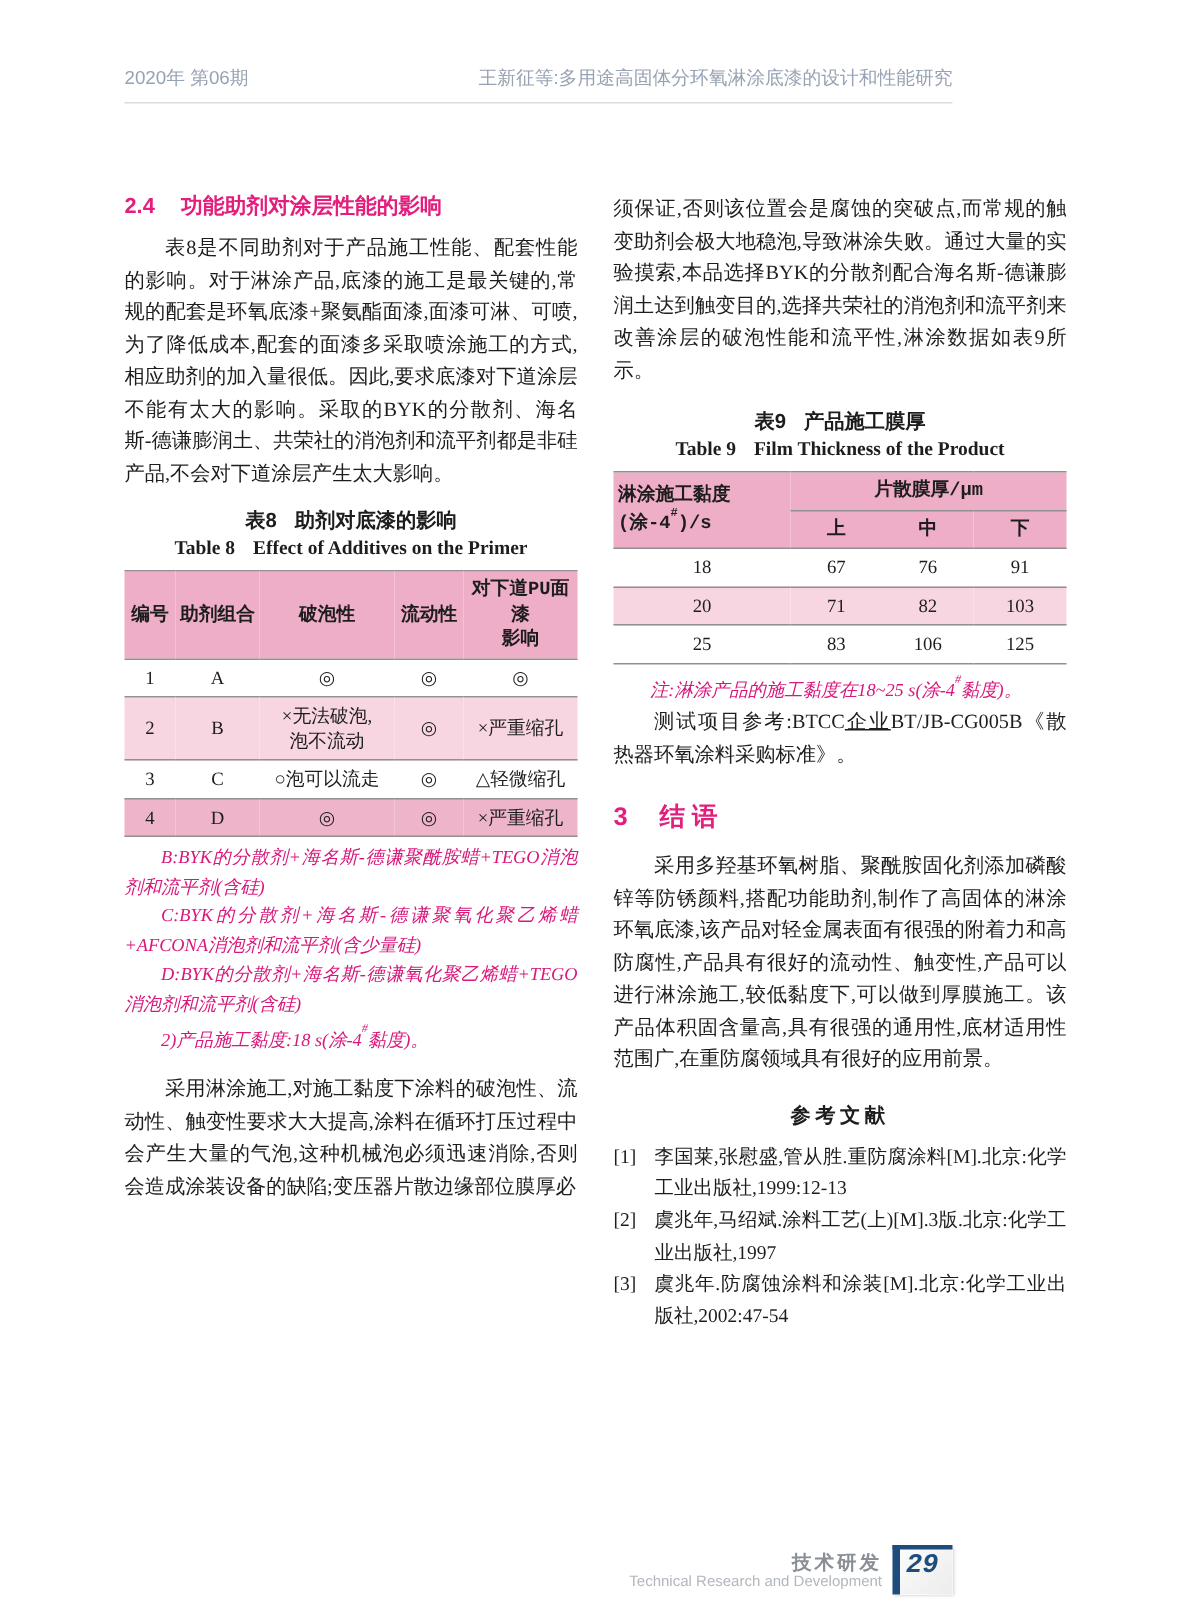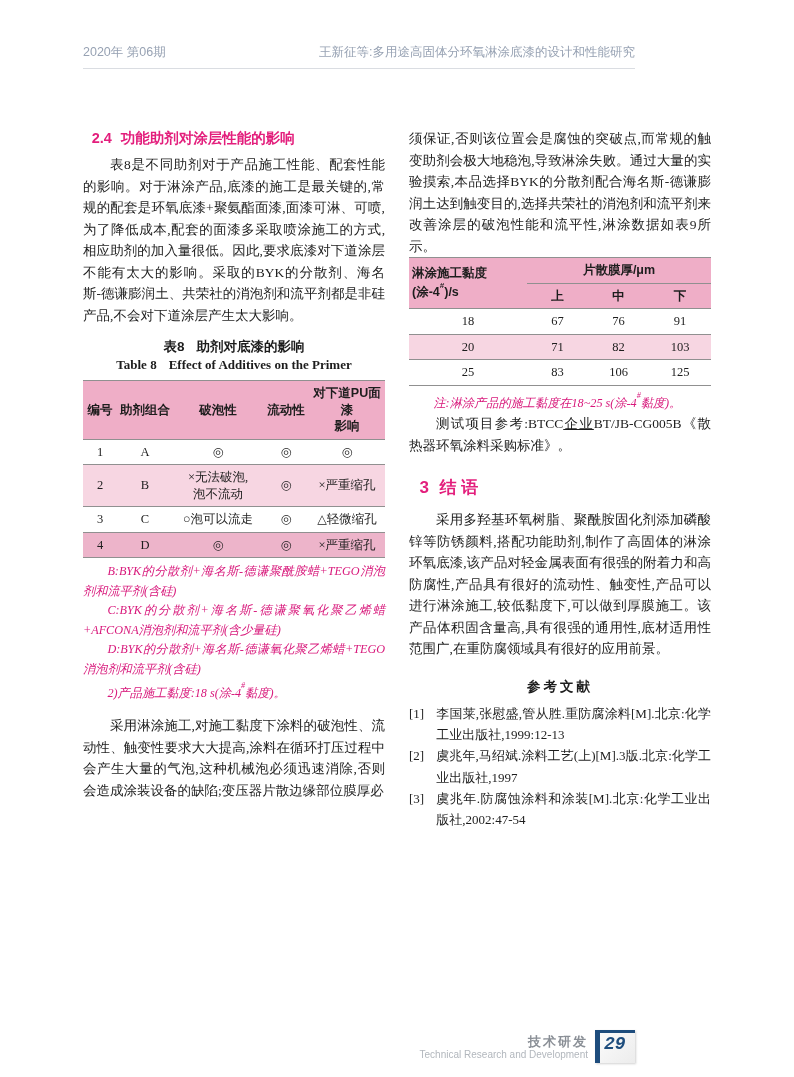--- a/index.html
+++ b/index.html
@@ -31,40 +31,40 @@
   .col-left{left:83px;}
   .col-right{left:409px;}
   .body-para{margin:0;text-indent:2em;}
   .body-para.no-indent{text-indent:0;}
   
   .sec-head{
     display:flex;margin:0 0 5px 0;
     font-family:"Liberation Sans","DejaVu Sans",sans-serif;
     font-weight:bold;color:var(--accent);font-size:14.5px;line-height:21px;text-align:left;
   }
-  .sec-head .num{flex:none;width:2.6em;text-align:center;}
+  .sec-head .num{flex:none;width:2.6em;}
   .sec-head .ttl{flex:1;}
   .sec-big{font-size:17px;margin:20px 0 9px 0;line-height:24px;}
   .sec-big .num{width:1.8em;}
   .u-mark{text-decoration:underline;}
   
   .tbl-title{text-align:center;font-weight:bold;margin:12px 0 6px 0;line-height:18px;text-indent:0;}
   .tbl-title .cn{font-family:"Liberation Sans","DejaVu Sans",sans-serif;font-size:13.5px;}
   .tbl-title .en{font-family:"Liberation Serif","DejaVu Serif",serif;font-size:13px;}
   .tbl-title .gap{display:inline-block;width:12px;}
   
   table.paper-table{
     width:100%;border-collapse:collapse;table-layout:fixed;
     font-size:12.5px;line-height:16.5px;text-align:center;
     border-top:1.5px solid var(--rule);border-bottom:1.5px solid var(--rule);
   }
   .paper-table th,.paper-table td{padding:4px 1px;white-space:pre-line;vertical-align:middle;}
   .paper-table thead th{
     background:var(--tbl-head);
-    font-family:Liberation Sans, sans-serif;font-weight:bold;margin-left:19px;
+    font-family:Liberation Mono, monospace;font-weight:bold;margin-left:19px;
   }
   .paper-table tbody tr td{border-top:1px solid var(--rule);}
   tr.shade-light td{background:var(--row-light);}
   tr.shade-medium td{background:var(--row-medium);}
   #t9 thead th.col1h{text-align:left;padding-left:3px;}
   #t9 thead th.grouph{border-bottom:1px solid var(--rule);}
   sup.hash{font-size:8px;position:relative;top:-0.45em;}
   
   .notes{color:var(--note-pink);font-style:italic;font-size:12.2px;line-height:19.6px;margin-top:4px;text-align:justify;}
   .notes p{margin:0;text-indent:2em;}
@@ -187,20 +187,24 @@
         <p class="sup-hash">2)产品施工黏度:18 s(涂-4<sup class="hash">#</sup>黏度)。</p>
       </div>
 
     <p class="body-para spacer-mt1">采用淋涂施工,对施工黏度下涂料的破泡性、流动性、触变性要求大大提高,涂料在循环打压过程中会产生大量的气泡,这种机械泡必须迅速消除,否则会造成涂装设备的缺陷;变压器片散边缘部位膜厚必</p>
   </div>
 
   <div class="col col-right">
 
     <p class="body-para no-indent">须保证,否则该位置会是腐蚀的突破点,而常规的触变助剂会极大地稳泡,导致淋涂失败。通过大量的实验摸索,本品选择BYK的分散剂配合海名斯-德谦膨润土达到触变目的,选择共荣社的消泡剂和流平剂来改善涂层的破泡性能和流平性,淋涂数据如表9所示。</p>
 
+    <p class="tbl-title" style="margin-top:15px">
+      <span class="cn"><span>表9</span><span class="gap"></span><span>产品施工膜厚</span></span><br>
+      <span class="en"><span>Table 9</span><span class="gap"></span><span>Film Thickness of the Product</span></span>
+    </p>
 
     <table class="paper-table" id="t9">
       <colgroup>
           <col style="width:118px">
           <col style="width:61px">
           <col style="width:61px">
           <col style="width:62px">
         </colgroup>
       <thead>
         <tr>

